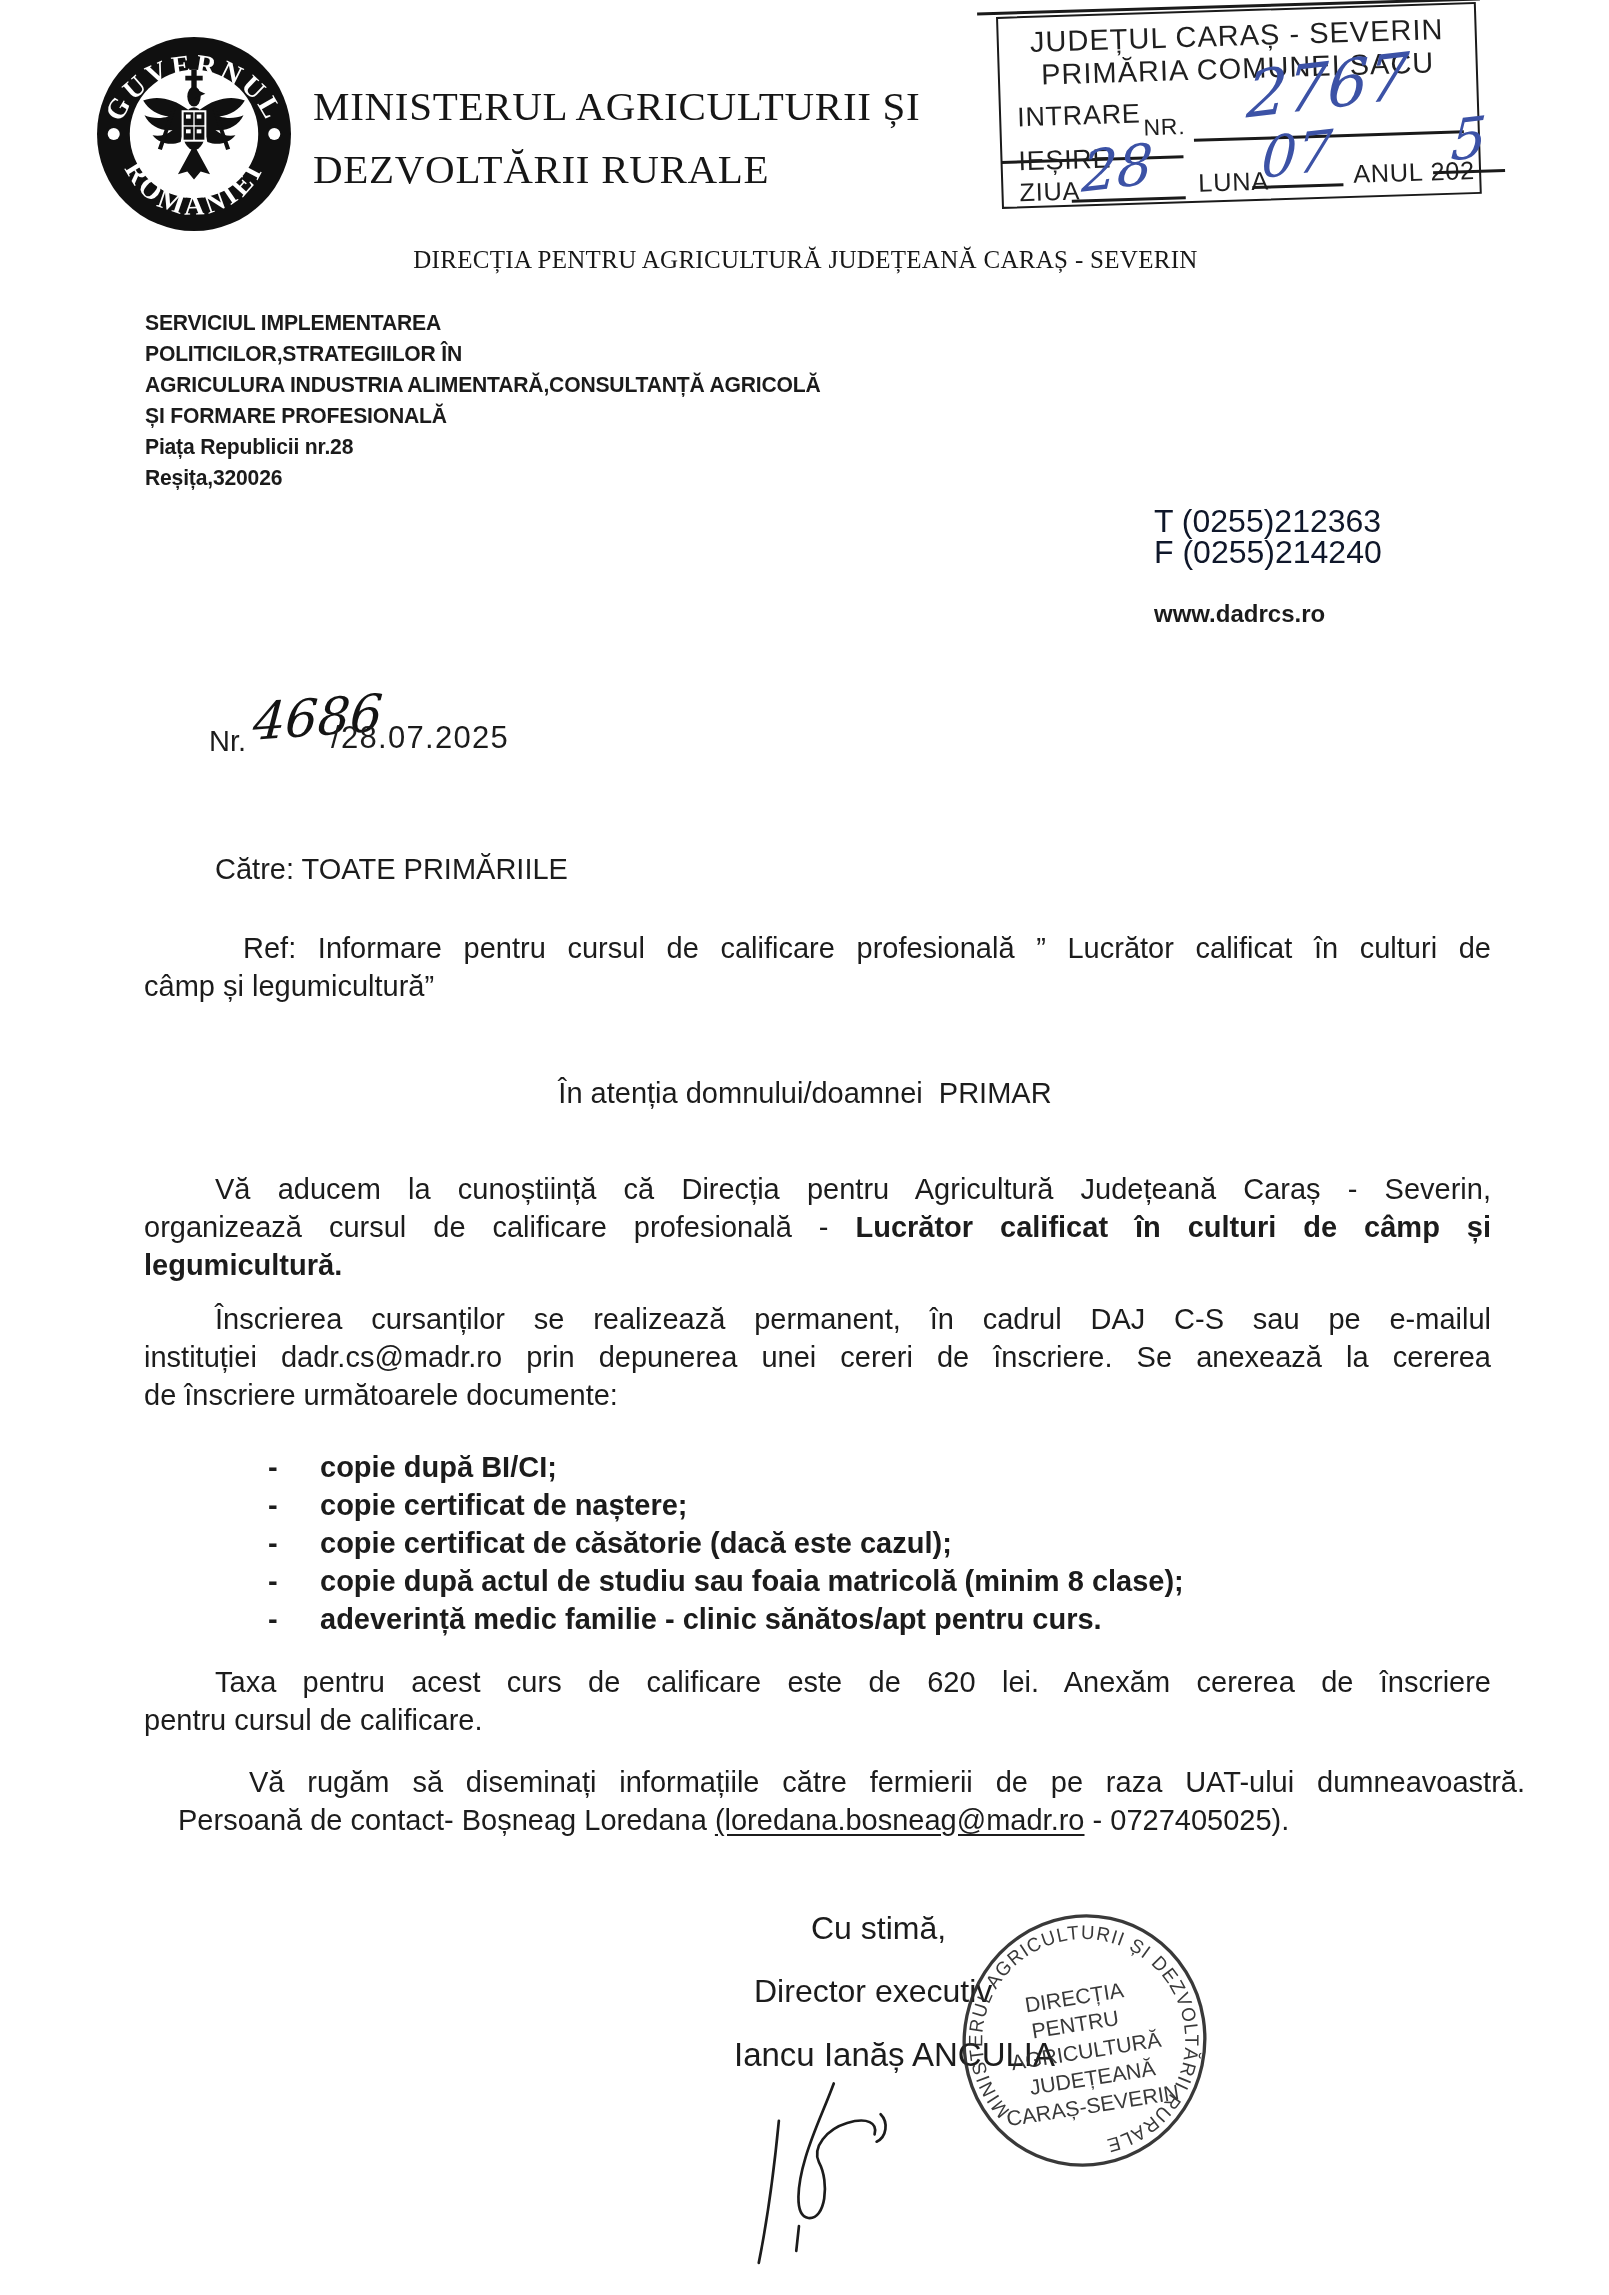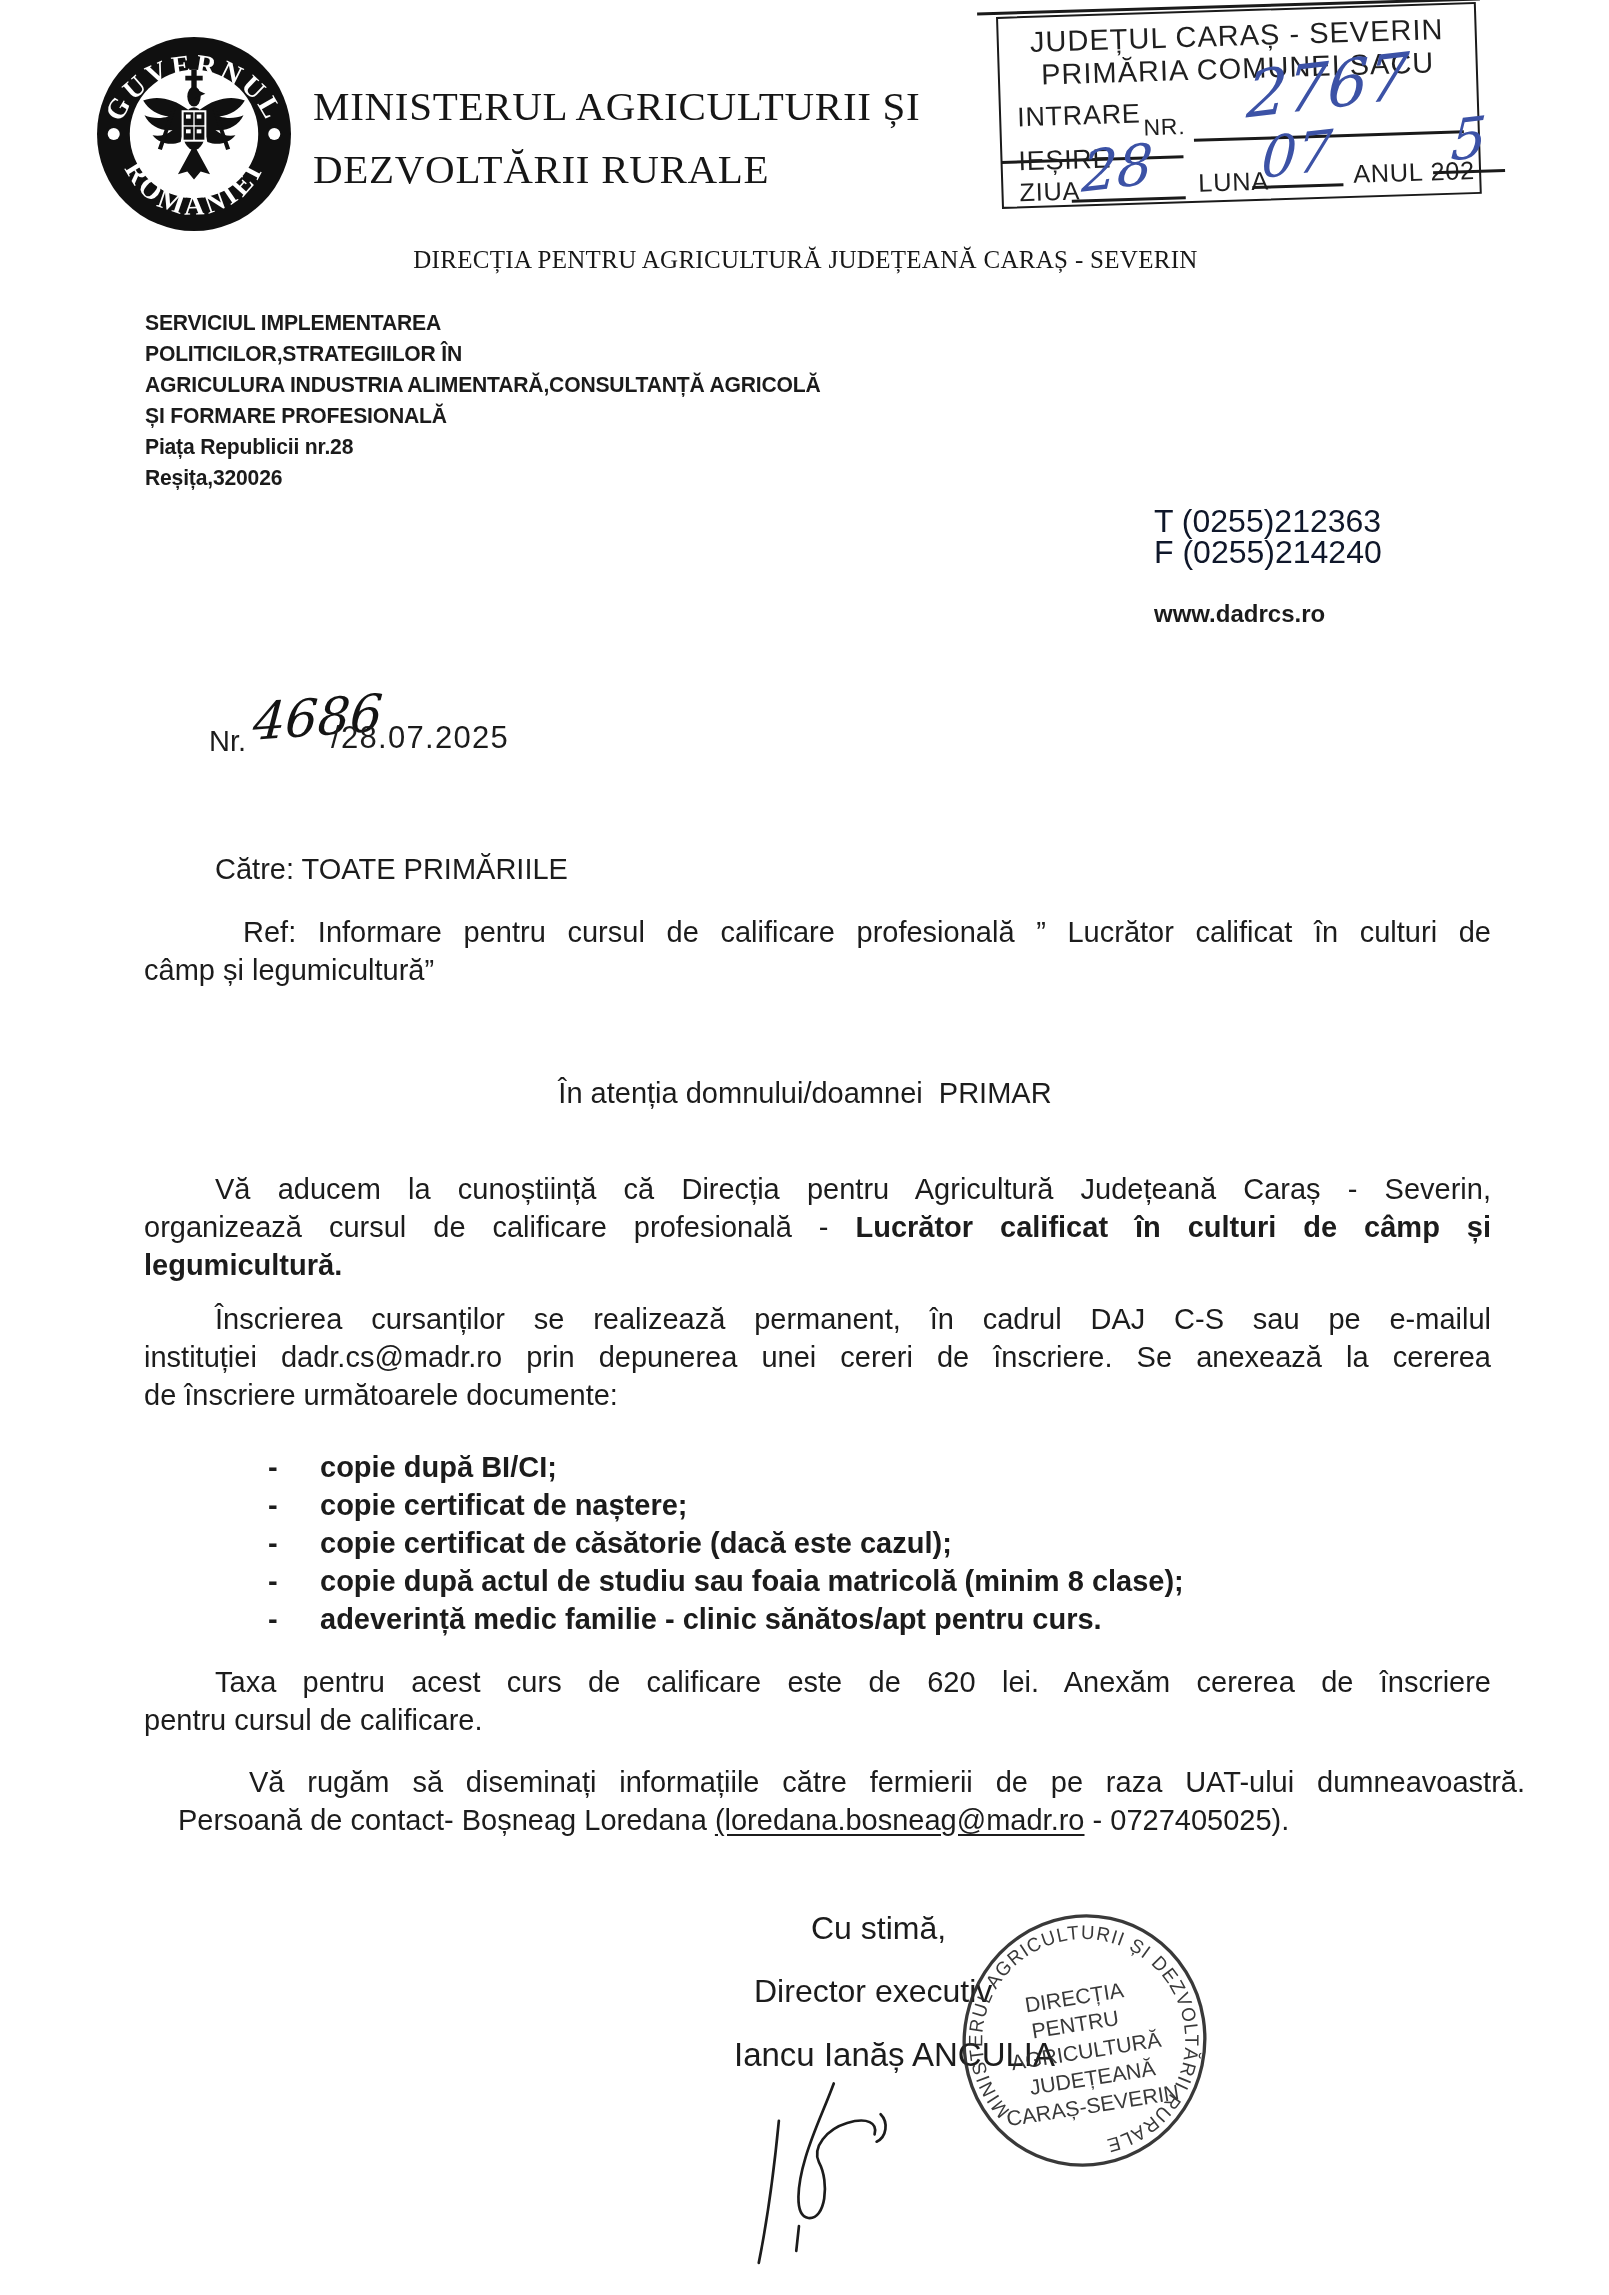--- a/index.html
+++ b/index.html
@@ -71,21 +71,21 @@
   .nr-date{left:331px;top:720px;font-size:31px;letter-spacing:1.3px;}
 
   
   .bodytext{font-size:29px;line-height:38px;color:#1c1c1c;}
   .block{left:144px;width:1347px;}
   .jline{text-align:justify;text-align-last:justify;}
   .lline{text-align:left;}
   .ind1{padding-left:71px;}
   .ind2{padding-left:99px;}
   .salutation{left:215px;top:853px;font-size:29px;}
-  .refblock{line-height:38px;}
+  .refblock{line-height:38px;margin-top:16px;}
   .attention{left:0;top:1077px;width:1610px;text-align:center;font-size:29px;white-space:pre;}
   b,.bold{font-weight:700;}
   .u{text-decoration:underline;text-underline-offset:4px;}
   .bullet-row{position:relative;height:38px;}
   .bullet-dash{position:absolute;left:124px;font-weight:700;}
   .bullet-text{position:absolute;left:176px;font-weight:700;white-space:nowrap;}
 
   
   .closing{left:811px;top:1910px;font-size:32px;}
   .signer-title{left:754px;top:1973px;font-size:32px;}

